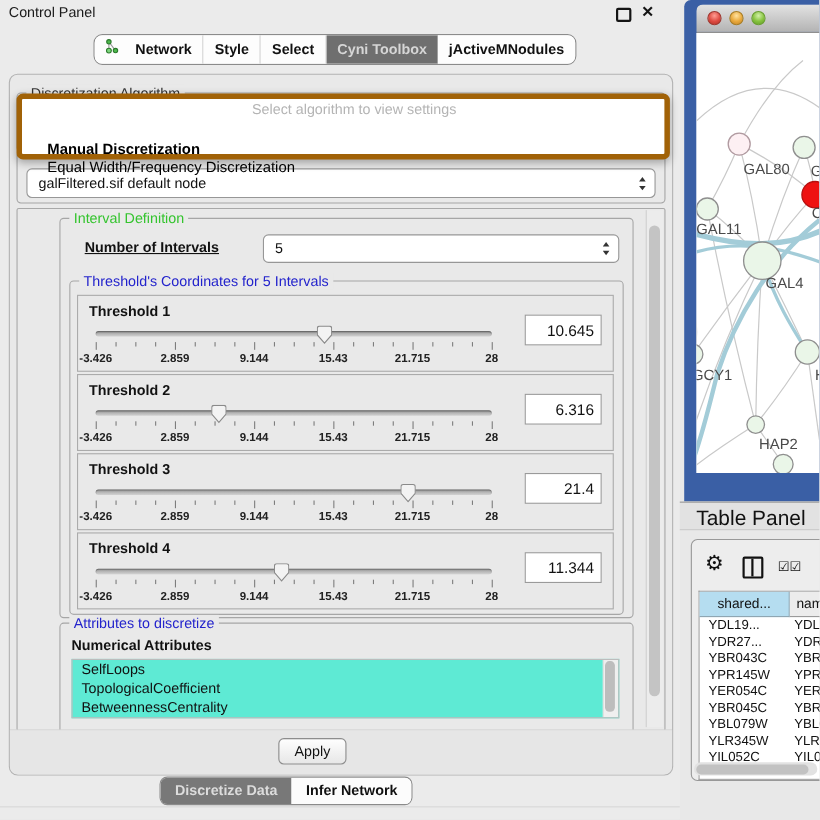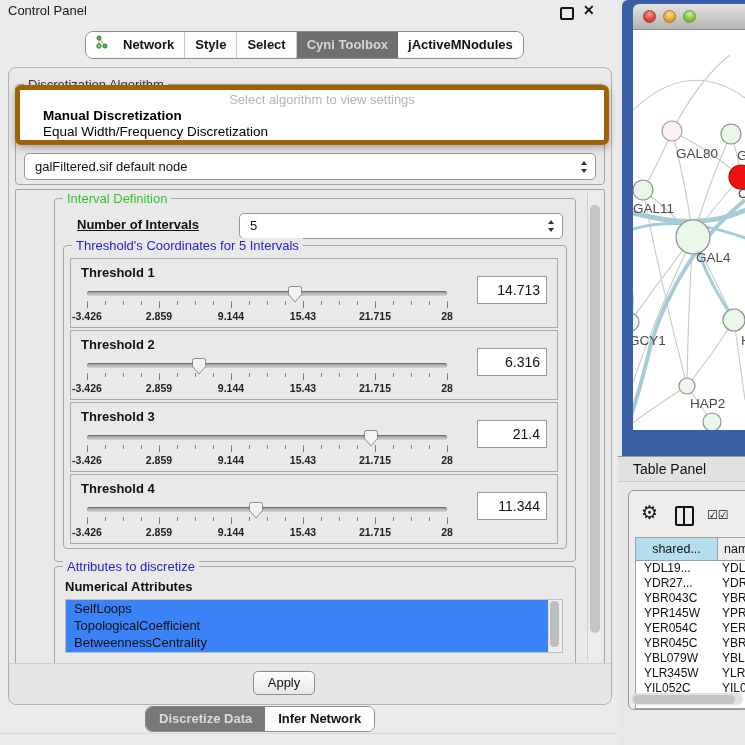--- a/index.html
+++ b/index.html
@@ -35,52 +35,52 @@
   .spin::after{content:"";position:absolute;bottom:0;left:0;border-left:3.5px solid transparent;
                border-right:3.5px solid transparent;border-top:4.5px solid #333;}
 
   .algo-group{left:6px;top:16px;width:588px;height:52px;}
   .algo-combo{position:absolute;left:16px;top:20px;width:572px;height:24px;box-shadow:0 0 0 2.5px #82b3e4;}
 
   .popup{position:absolute;left:6px;top:17px;width:564px;height:50px;background:#fff;
          border:5px solid #a16207;border-radius:6px;box-shadow:0 3px 8px rgba(0,0,0,0.3);z-index:5;padding-left:20px;}
   .popup-placeholder{text-align:center;color:#b4b4b4;font-size:13px;height:16px;line-height:16px;padding-top:2px;}
   .popup-item{font-size:13.5px;padding:0 3px;height:16px;line-height:16px;color:#000;white-space:nowrap;}
-  .popup-item.bold{font-weight:bold;}
+  .popup-item.bold{font-weight:bold;margin-top:20px;}
 
   .td-group{left:6px;top:69px;width:588px;height:46px;}
   .td-combo{position:absolute;left:8px;top:15px;width:570px;height:25px;}
   .td-combo .combo-text{line-height:25px;}
 
   .scrollpane{left:6px;top:121px;width:588px;height:474px;border:1px solid #a8a8a8;background:#e9e9e9;
               border-radius:2px;overflow:hidden;}
   .v-scroll{position:absolute;right:1px;top:1px;width:15px;height:470px;background:#ececec;border-left:1px solid #cfcfcf;}
   .v-thumb{position:absolute;left:2px;top:14px;width:10px;height:428px;background:#c4c4c4;border-radius:5px;}
 
   .interval-group{left:38px;top:8px;width:520px;height:362px;}
   .noi-label{position:absolute;left:22px;top:18px;font-weight:bold;font-size:13px;text-decoration:underline;}
   .noi-combo{position:absolute;left:184px;top:14px;width:322px;height:24px;}
-  .threshold-group{position:absolute;left:8px;top:46px;width:502px;height:302px;}
+  .threshold-group{position:absolute;left:8px;top:56px;width:502px;height:302px;}
   .threshold-rows{position:absolute;left:6px;top:12px;width:488px;}
   .t-row{position:relative;height:68px;margin-bottom:2px;border:1px solid #ababab;background:#e9e9e9;}
   .t-label{position:absolute;left:10px;top:6px;font-weight:bold;font-size:13px;}
   .t-slider{position:absolute;left:16px;top:26px;width:360px;height:38px;}
   .t-track{position:absolute;left:0;top:6px;width:100%;height:5px;border-radius:3px;
            background:linear-gradient(#9a9a9a,#d2d2d2);box-shadow:inset 0 1px 1px rgba(0,0,0,0.35);}
   .t-thumb{position:absolute;top:1px;width:14px;height:17px;margin-left:-7px;}
   .t-ticks{position:absolute;left:0;top:16px;width:100%;height:8px;}
   .tick{position:absolute;width:1px;background:#7d7d7d;top:0;}
   .t-ticklabels{position:absolute;left:0;top:25px;width:100%;height:12px;}
   .tick-label{position:absolute;transform:translateX(-50%);font-size:10.5px;font-weight:bold;color:#222;white-space:nowrap;}
   .t-value{position:absolute;right:10px;top:17px;width:70px;height:28px;background:#fff;border:1px solid #9a9a9a;
            font-size:14px;text-align:right;line-height:26px;padding-right:6px;box-sizing:border-box;}
 
   .attrs-group{left:38px;top:376px;width:520px;height:120px;}
   .attrs-sublabel{position:absolute;left:10px;top:12px;font-weight:bold;font-size:13px;}
-  .attr-list{position:absolute;left:10px;top:32px;width:496px;height:52px;background:#3b82f6;
+  .attr-list{position:absolute;left:10px;top:32px;width:496px;height:52px;background:#5eead4;
              border:1px solid #bcbcbc;overflow:hidden;}
   .attr-item{font-size:13px;height:17px;line-height:17px;padding-left:8px;white-space:nowrap;}
   .list-scroll{position:absolute;right:0;top:0;width:13px;height:100%;background:#efefef;border-left:1px solid #dedede;}
   .list-thumb{position:absolute;left:1px;top:1px;width:9px;height:46px;background:#bdbdbd;border-radius:4px;}
 
   .panel-footer{position:absolute;left:0;bottom:0;width:100%;height:40px;border-top:1px solid #cfcfcf;
                 border-radius:0 0 8px 8px;background:#e6e6e6;}
   .apply-btn{position:absolute;left:244px;top:7px;width:62px;height:24px;background:linear-gradient(#fefefe,#e7e7e7);
              border:1px solid #8d8d8d;border-radius:5px;font-size:13px;text-align:center;line-height:22px;box-sizing:border-box;}
 
@@ -98,21 +98,21 @@
                 background:linear-gradient(#e3e3e3,#b3b3b3);border-top-left-radius:6px;border-bottom:1px solid #8f8f8f;box-sizing:border-box;}
   .light{position:absolute;top:6px;width:13px;height:13px;border-radius:50%;box-sizing:border-box;}
   .light-red{left:10px;background:radial-gradient(circle at 50% 30%,#ff9d93 0%,#dd4a41 55%,#b23329 100%);border:1px solid #9f362e;}
   .light-yellow{left:30px;background:radial-gradient(circle at 50% 30%,#ffe2a0 0%,#e9a83a 55%,#c1842a 100%);border:1px solid #a87d23;}
   .light-green{left:50px;background:radial-gradient(circle at 50% 30%,#d2f0a8 0%,#85c23d 55%,#659b2c 100%);border:1px solid #699f2f;}
   .net-canvas{position:absolute;left:11px;top:30px;width:112px;height:400px;background:#ffffff;overflow:hidden;}
 
   
   .tp-bar{position:absolute;left:618px;top:456px;width:127px;height:26px;background:#e2e2e2;
           border-top:1px solid #979797;border-bottom:1px solid #cbcbcb;box-sizing:border-box;}
-  .tp-title{position:absolute;left:15px;top:4px;font-size:14px;color:#111;}
+  .tp-title{position:absolute;left:15px;top:4px;font-size:19px;color:#111;}
 
   .tp-window{position:absolute;left:628px;top:490px;width:117px;height:218px;background:#ededed;
              border:1px solid #989898;border-radius:6px 0 0 6px;overflow:hidden;}
   .gear-icon{position:absolute;left:12px;top:12px;font-size:19px;line-height:19px;color:#111;font-family:"DejaVu Sans",sans-serif;}
   .col-icon{position:absolute;left:46px;top:15px;width:15px;height:16px;border:2px solid #111;border-radius:2px;}
   .col-icon::after{content:"";position:absolute;left:5.5px;top:0;width:2px;height:100%;background:#111;}
   .check-icons{position:absolute;left:78px;top:17px;font-size:12px;color:#111;letter-spacing:0px;font-family:"DejaVu Sans",sans-serif;}
   .tp-table{position:absolute;left:6px;top:46px;right:0;bottom:0;background:#fff;border:1px solid #a0a0a0;border-right:none;}
   .tp-header{position:absolute;left:0;top:0;height:23px;width:130px;display:flex;}
   .th1{width:82px;background:#b5ddf0;border-right:1px solid #8fa6b2;border-bottom:1px solid #8fa6b2;
@@ -229,21 +229,21 @@
                     <span class="tick-label" style="left: 20%;">2.859</span>
                     <span class="tick-label" style="left: 40%;">9.144</span>
                     <span class="tick-label" style="left: 60%;">15.43</span>
                     <span class="tick-label" style="left: 80%;">21.715</span>
                     <span class="tick-label" style="left: 100%;">28</span>
                   </div>
                   <div class="t-thumb" style="left: 57.7197%;"><svg width="14" height="17" viewBox="0 0 14 17">
                       <path d="M2.5 0.5 H11.5 Q13.5 0.5 13.5 2.5 V8.5 L7 16 L0.5 8.5 V2.5 Q0.5 0.5 2.5 0.5 Z" fill="#f3f3f3" stroke="#8a8a8a"></path>
                     </svg></div>
                 </div>
-                <div class="t-value">14.713</div>
+                <div class="t-value">10.645</div>
               </div>
               <div class="t-row">
                 <div class="t-label">Threshold 2</div>
                 <div class="t-slider">
                   <div class="t-track"></div>
                   <div class="t-ticks">
                     <div class="tick" style="left: 0%; height: 7px;"></div>
                     <div class="tick" style="left: 5%; height: 4px;"></div>
                     <div class="tick" style="left: 10%; height: 4px;"></div>
                     <div class="tick" style="left: 15%; height: 4px;"></div>

